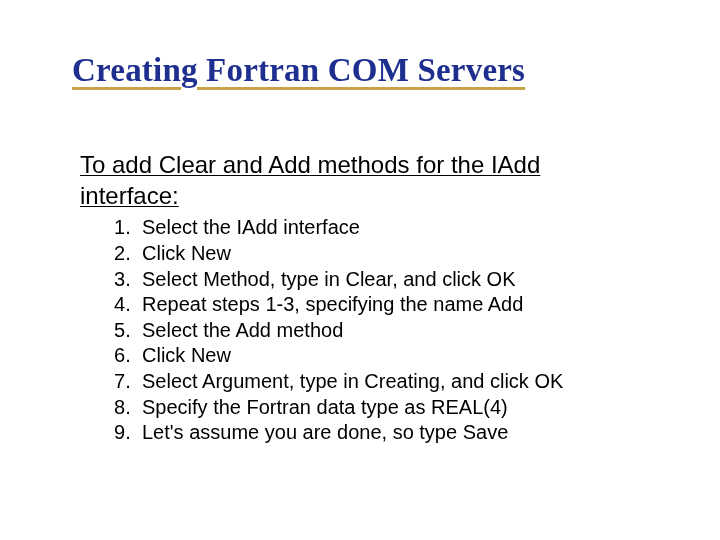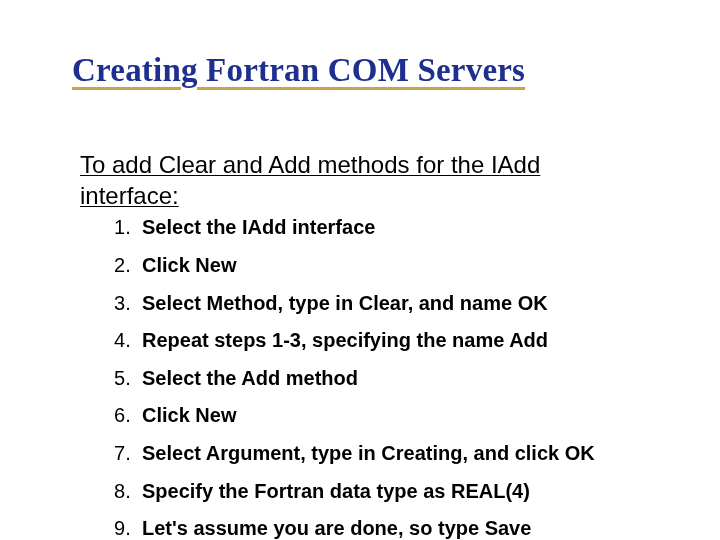--- a/index.html
+++ b/index.html
@@ -63,42 +63,41 @@
     padding-left: 28px;
   }
   ol.steps li::before {
     content: counter(step) ". ";
     position: absolute;
     left: 0;
     top: 0;
   }
   ol.steps li .step-text {
     display: inline;
-    font-weight: bold;
   }
   
-  ol.steps li + li { margin-top: 12px; }
+  ol.steps li + li { margin-top: 0px; }
 </style>
 </head>
 <body>
 
 <div class="slide">
 
   <div class="title-wrap">
     <div class="title">Creating Fortran COM Servers</div>
 
   </div>
 
   <div class="body">
     <div class="intro">To add Clear and Add methods for the IAdd interface:</div>
 
     <ol class="steps">
       <li><span class="step-text">Select the IAdd interface</span></li>
       <li><span class="step-text">Click New</span></li>
-      <li><span class="step-text">Select Method, type in Clear, and name OK</span></li>
+      <li><span class="step-text">Select Method, type in Clear, and click OK</span></li>
       <li><span class="step-text">Repeat steps 1-3, specifying the name Add</span></li>
       <li><span class="step-text">Select the Add method</span></li>
       <li><span class="step-text">Click New</span></li>
       <li><span class="step-text">Select Argument, type in Creating, and click OK</span></li>
       <li><span class="step-text">Specify the Fortran data type as REAL(4)</span></li>
       <li><span class="step-text">Let's assume you are done, so type Save</span></li>
     </ol>
   </div>
 
 </div>

